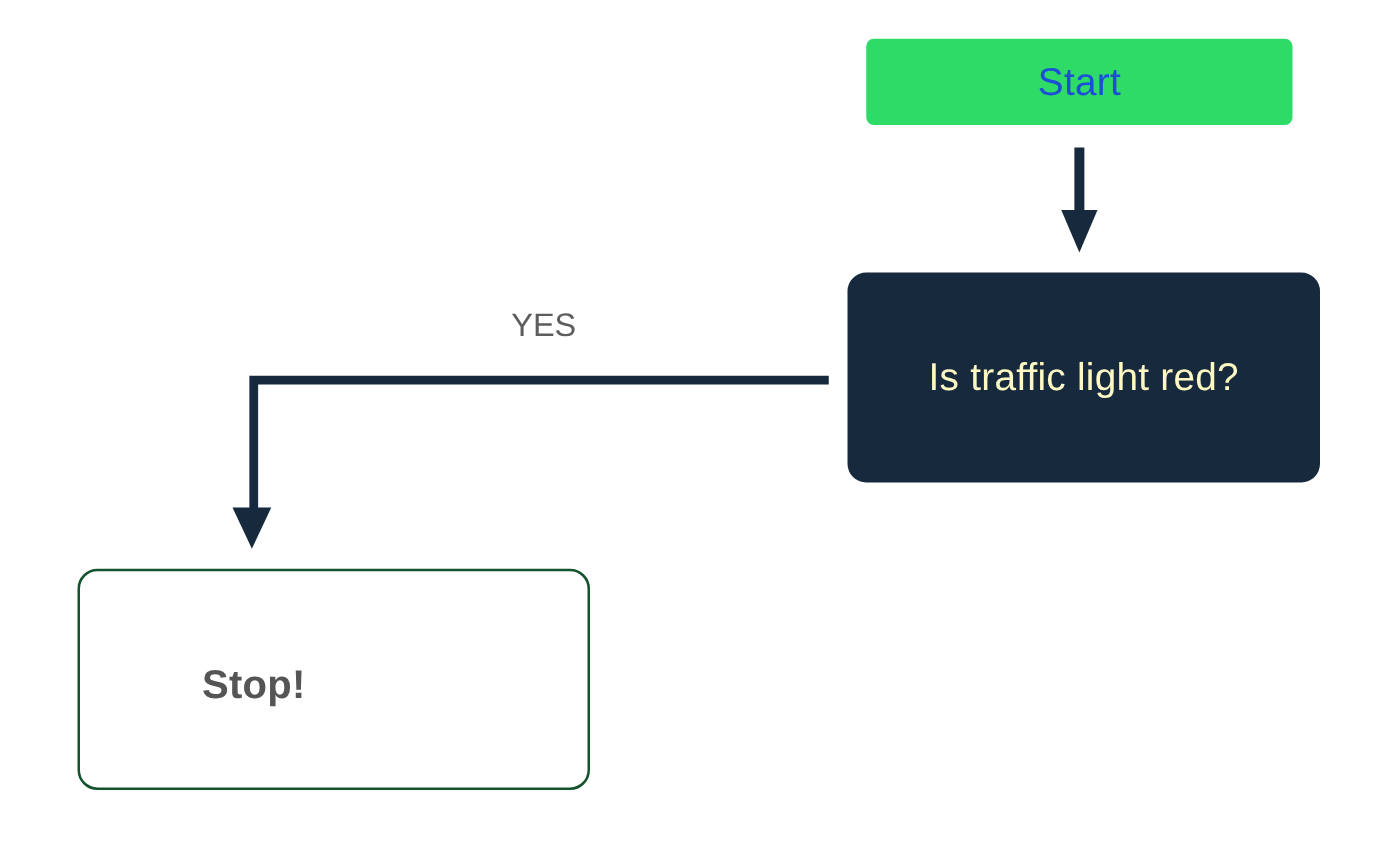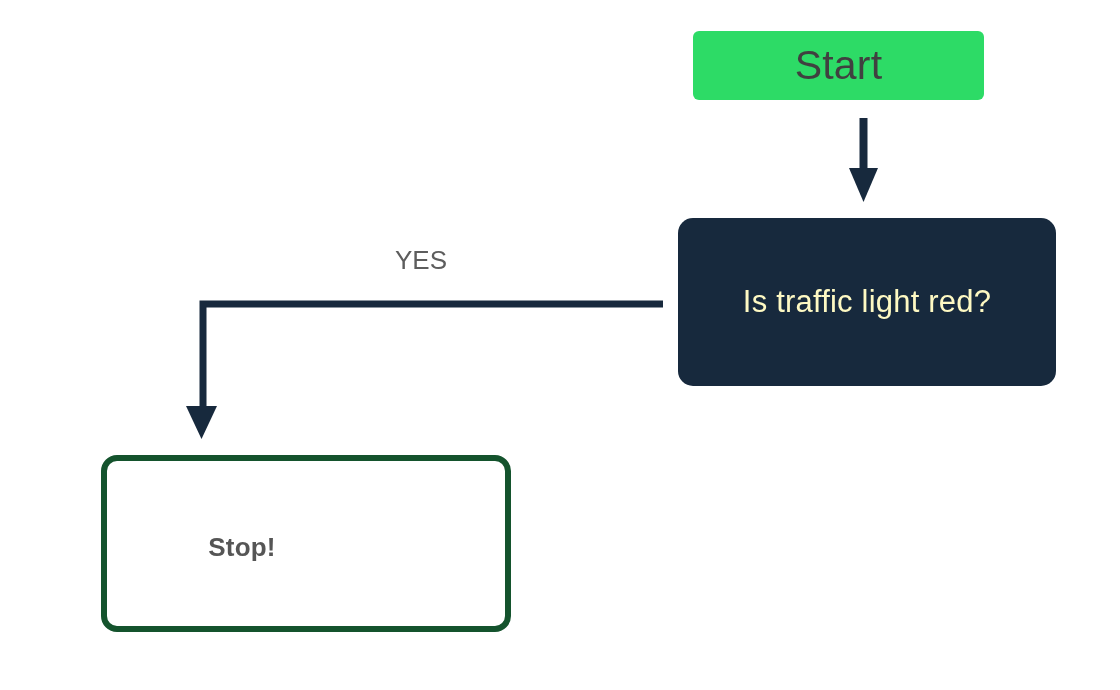--- a/index.html
+++ b/index.html
@@ -27,26 +27,26 @@
     box-sizing: border-box;
     display: flex;
     align-items: center;
     justify-content: center;
     text-align: center;
   }
 
   .node-start {
     left: 693px;
     top: 31px;
-    width: 291px;
+    width: 341px;
     height: 69px;
     background: #2ddb66;
     border-radius: 6px;
-    color: #404040;
-    font-size: 41px;
+    color: #1d4ed8;
+    font-size: 31px;
     font-weight: 400;
     letter-spacing: 0.2px;
   }
 
   .node-decision {
     left: 678px;
     top: 218px;
     width: 378px;
     height: 168px;
     background: #17293d;
@@ -56,27 +56,26 @@
     font-weight: 400;
     letter-spacing: 0.2px;
   }
 
   .node-stop {
     left: 62px;
     top: 455px;
     width: 410px;
     height: 177px;
     background: #ffffff;
-    border: 6px solid #14532d;
+    border: 2px solid #14532d;
     border-radius: 16px;
     color: #555555;
-    font-size: 26px;
+    font-size: 32px;
     font-weight: bold;
     letter-spacing: 0.2px;
-    margin-left: 39px;
   }
   .node-stop .node-label {
     position: relative;
     left: -64px;
     top: 4px;
   }
 
   
   .edge-svg {
     position: absolute;
@@ -89,21 +88,21 @@
   }
 
   .edge-label {
     position: absolute;
     color: #5d5d5d;
     font-size: 26px;
     font-weight: 400;
     white-space: nowrap;
   }
   .edge-label-yes {
-    left: 395px;
+    left: 409px;
     top: 245px;
   }
 </style>
 </head>
 <body>
 
 <div id="canvas">
 
   <svg class="edge-svg" viewBox="0 0 1120 690">
 

